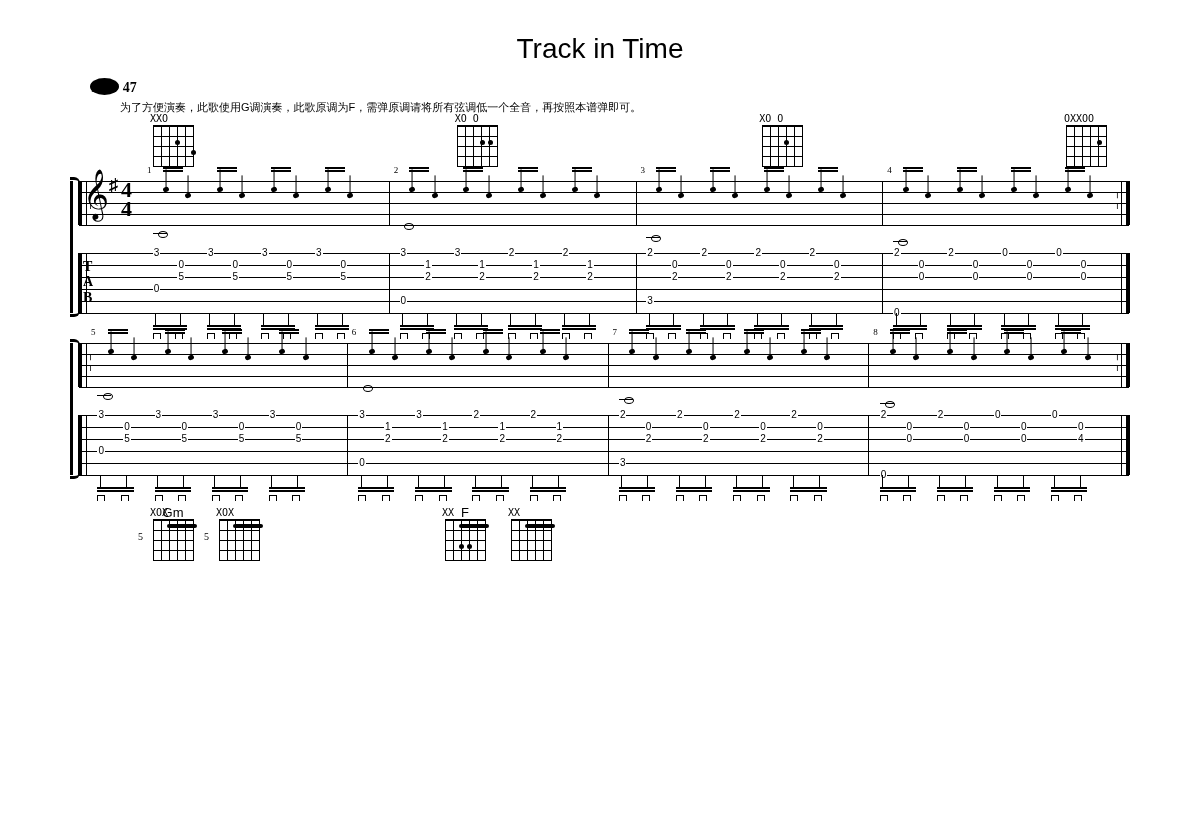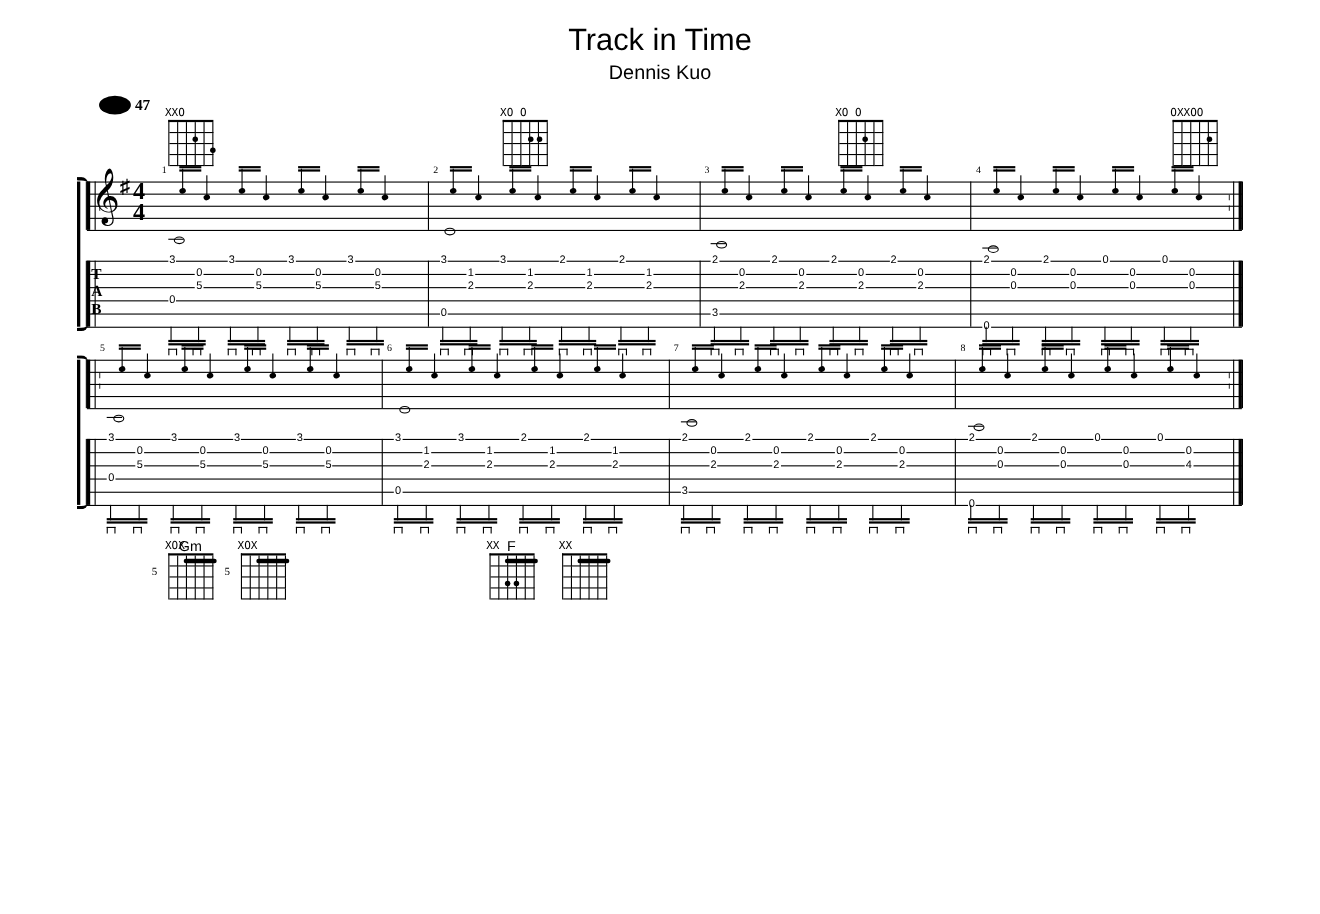--- a/index.html
+++ b/index.html
@@ -13,21 +13,21 @@
     position: relative;
   }
   .page {
     padding: 20px 70px;
   }
   .title {
     text-align: center;
     font-size: 28px;
     font-family: "Comic Sans MS", cursive, sans-serif;
     font-weight: normal;
-    margin: 0;
+    margin: 13px;
   }
   .composer {
     text-align: center;
     font-size: 18px;
     font-family: "Comic Sans MS", cursive, sans-serif;
     margin: 4px 0;
   }
   .subtitle {
     text-align: center;
     font-size: 16px;
@@ -304,25 +304,25 @@
   .partial-item {
     display: flex;
     gap: 20px;
   }
 </style>
 </head>
 <body>
 
 <div class="page">
   <h1 class="title">Track in Time</h1>
-  <div class="composer">Dennis Kuo</div>
   <div class="tempo">
     <span class="note">♩ =</span>
     <b>47</b>
   </div>
+  <div class="instructions">为了方便演奏，此歌使用G调演奏，此歌原调为F，需弹原调请将所有弦调低一个全音，再按照本谱弹即可。</div>
 
   <div class="chord-row" id="chord-row-1">
       <div class="chord-diagram">
         <div style="position: relative;">
           <div class="chord-markers">XXO   </div>
           <div class="chord-grid">
             <div class="cell"></div>
             <div class="cell"></div>
             <div class="cell"></div>
             <div class="cell"></div>

